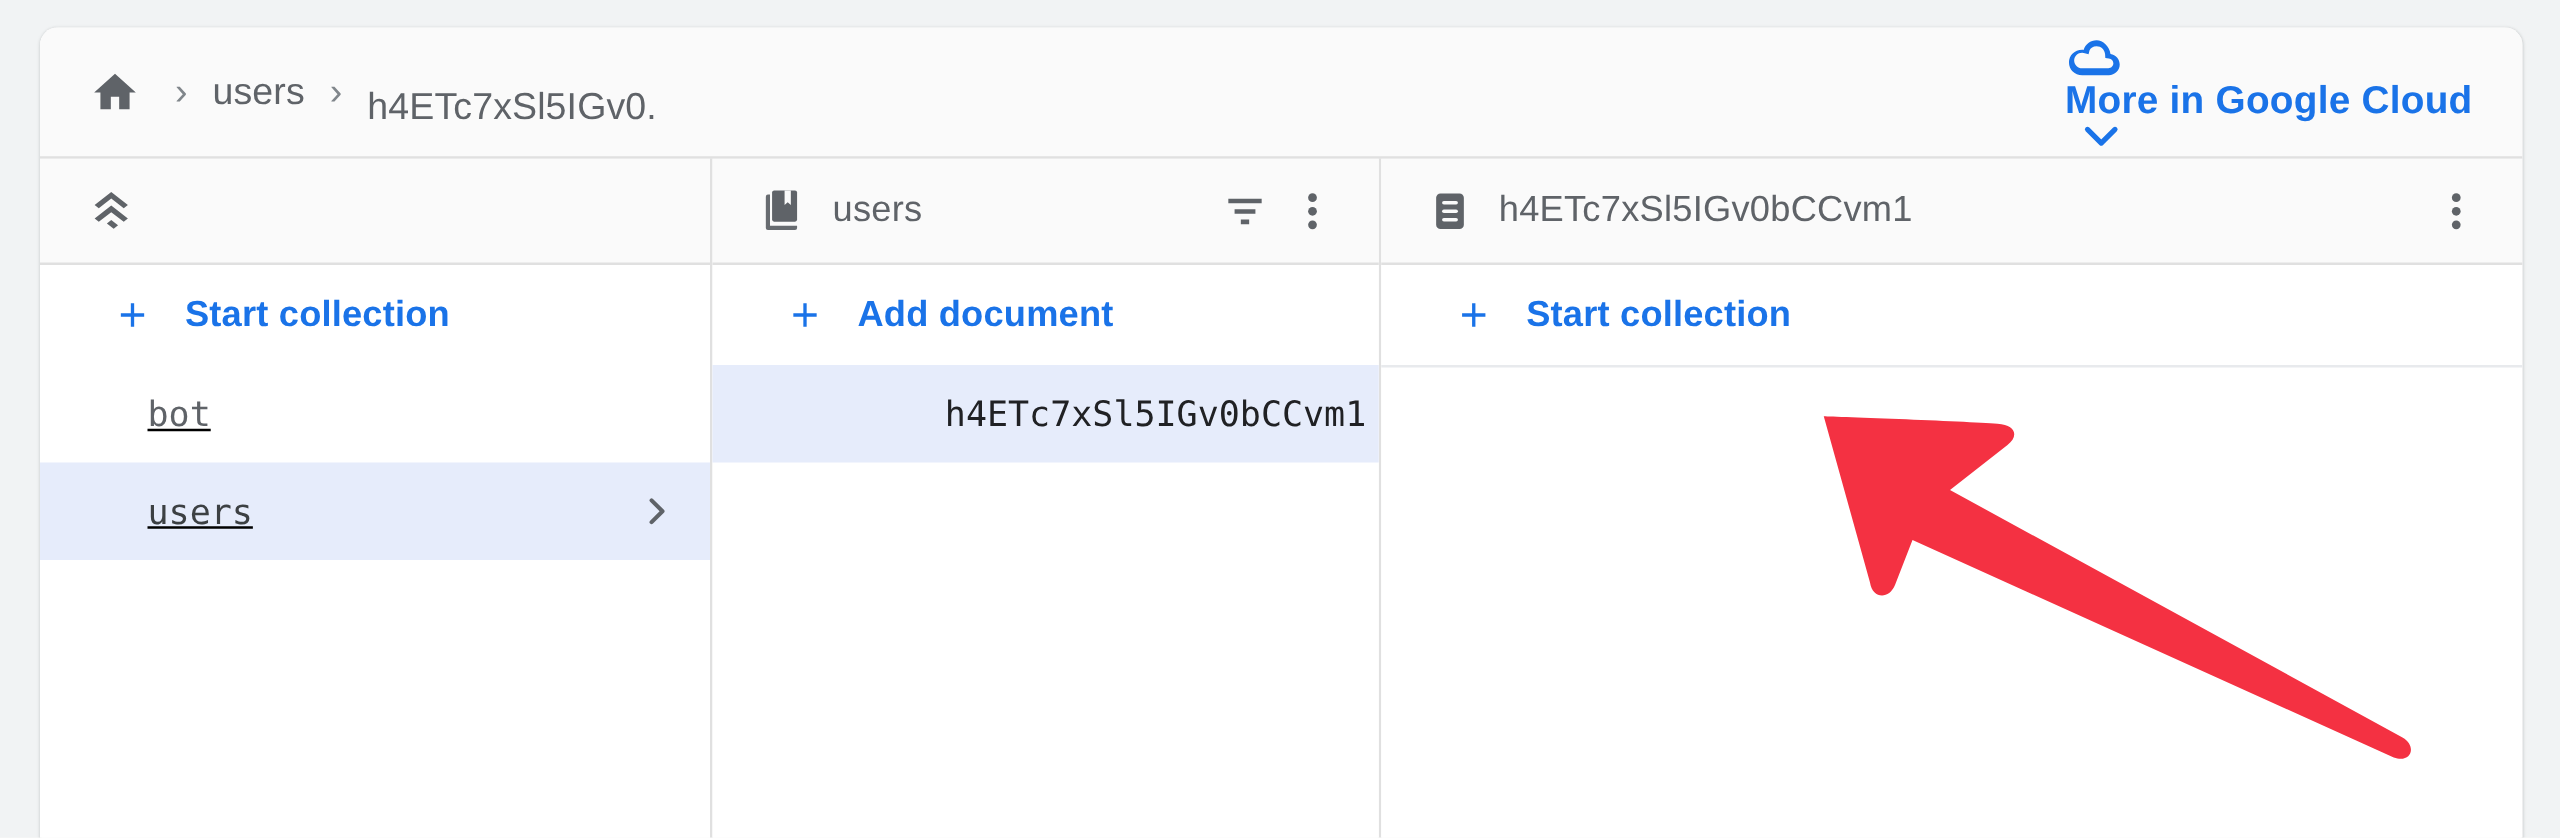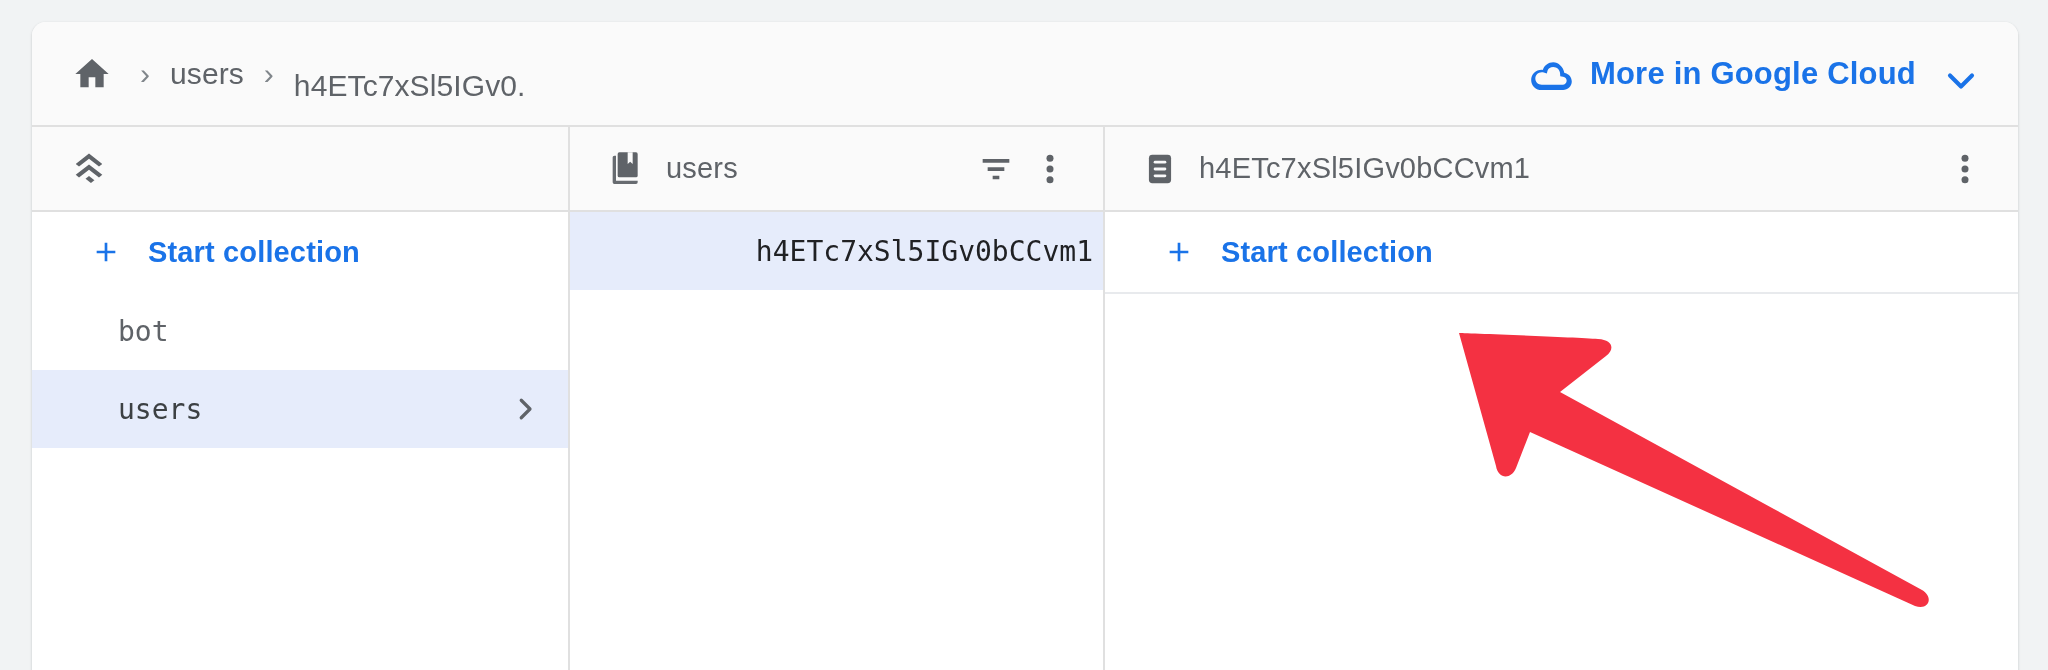--- a/index.html
+++ b/index.html
@@ -85,24 +85,24 @@
     padding: 0 8px;
     margin-top: 24px;
   }
 
   .more-cloud {
     position: absolute;
     right: 40px;
     top: 50%;
     transform: translateY(-50%);
     display: flex;
-    align-items: flex-end;
-    gap: 16px;
+    align-items: flex-start;
     color: #1A73E8;
     white-space: nowrap;
+    flex-direction: column;
   }
 
   .more-cloud .cloud-ico { width: 46px; height: 34px; display:block; flex:none; }
   .more-cloud .label {
     font-size: 31px;
     font-weight: 700;
     color: #1A73E8;
     letter-spacing: .2px;
   }
   .more-cloud .chev { width: 34px; height: 22px; display:block; flex:none; margin-left: 12px;}
@@ -169,20 +169,21 @@
   }
 
   .divider-row { height: 2px; background: #E8EAED; }
 
   .list-row {
     display: flex;
     align-items: center;
     height: 78px;
     padding: 0 28px 0 86px;
     box-sizing: border-box;
+    text-decoration: underline;
   }
   .list-row .name {
     font-family: "DejaVu Sans Mono", monospace;
     font-size: 28px;
     color: #3C4043;
     letter-spacing: 0;
     white-space: nowrap;
   }
   .list-row.is-muted .name { color: #5F6368; }
   .list-row.is-selected { background: #E6ECFB; }
@@ -305,20 +306,26 @@
             <svg width="40" height="40" viewBox="0 0 24 24">
               <circle cx="12" cy="5.5" r="2.1" fill="#5F6368"></circle>
               <circle cx="12" cy="12" r="2.1" fill="#5F6368"></circle>
               <circle cx="12" cy="18.5" r="2.1" fill="#5F6368"></circle>
             </svg>
           </span>
         </div>
 
         <div class="panel-body">
 
+          <div class="action-row">
+            <svg class="plus" viewBox="0 0 24 24">
+              <path fill="#1A73E8" d="M11 5h2v6h6v2h-6v6h-2v-6H5v-2h6z"></path>
+            </svg>
+            <span class="lbl">Add document</span>
+          </div>
 
           <div class="doc-row is-selected">
             <span class="docid">h4ETc7xSl5IGv0bCCvm1</span>
           </div>
 
         </div>
       </div>
 
       <div class="panel panel--right">
         <div class="panel-head">

